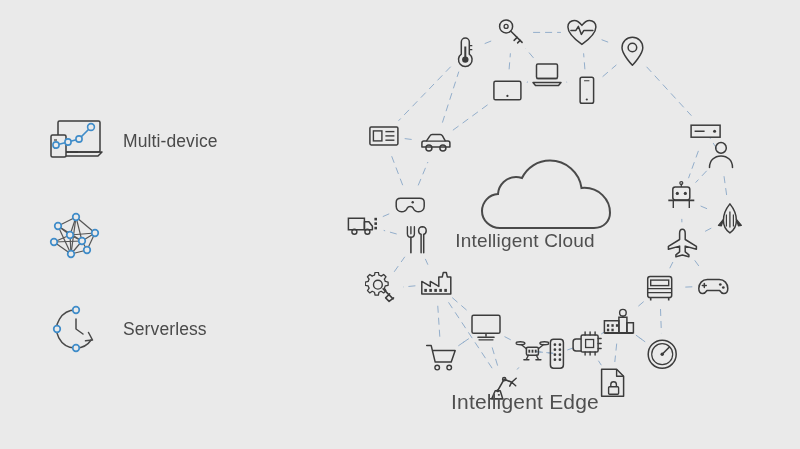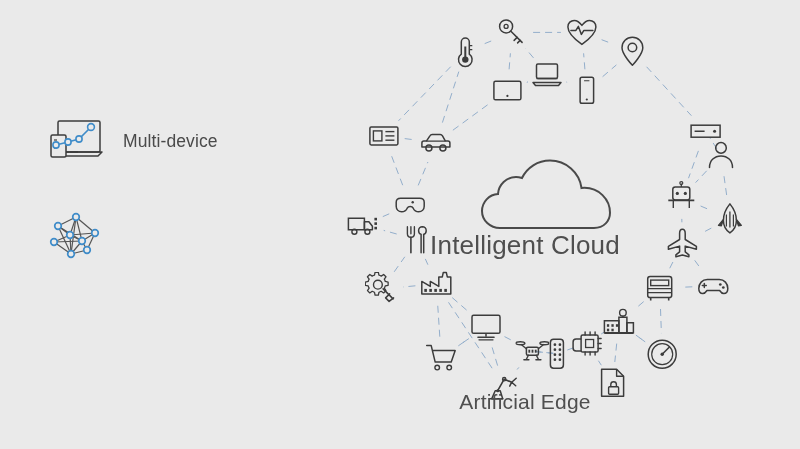--- a/index.html
+++ b/index.html
@@ -66,21 +66,21 @@
     height: 420px;
     overflow: visible;
   }
 
   .cloud-label {
     position: absolute;
     left: 0;
     top: 222px;
     width: 310px;
     text-align: center;
-    font-size: 26px;
+    font-size: 19px;
     color: #4f4f4f;
     letter-spacing: 0.2px;
   }
   .edge-label {
     position: absolute;
     left: 0;
     top: 382px;
     width: 310px;
     text-align: center;
     font-size: 21px;
@@ -146,20 +146,35 @@
             <circle cx="24" cy="26" r="3.3"></circle>
             <circle cx="8" cy="33" r="3.3"></circle>
             <circle cx="36" cy="32" r="3.3"></circle>
             <circle cx="25" cy="45" r="3.3"></circle>
             <circle cx="41" cy="41" r="3.3"></circle>
           </g>
         </svg>
       </div>
     </div>
 
+    <div class="legend-item">
+      <div class="legend-icon">
+        <svg width="56" height="52" viewBox="0 0 56 52">
+          <path d="M28 7 A19 19 0 1 0 43.5 36.5" fill="none" stroke="#4a4a4a" stroke-width="1.5"></path>
+          <path d="M40.5 29.5 L44.5 37 L37.5 37.8" fill="none" stroke="#4a4a4a" stroke-width="1.5" stroke-linejoin="round" stroke-linecap="round"></path>
+          <polyline points="28,16 28,26 35,31" fill="none" stroke="#4a4a4a" stroke-width="1.5" stroke-linecap="round" stroke-linejoin="round"></polyline>
+          <g fill="#eaeaea" stroke="#3f8cc9" stroke-width="1.7">
+            <circle cx="28" cy="7" r="3.3"></circle>
+            <circle cx="9" cy="26" r="3.3"></circle>
+            <circle cx="28" cy="45" r="3.3"></circle>
+          </g>
+        </svg>
+      </div>
+      <div class="legend-label">Serverless</div>
+    </div>
 
   </div>
 
   <div class="ring-wrap">
 
     <svg class="ring-svg" viewBox="0 0 380 420">
       <defs>
 
         <symbol id="i-key" viewBox="0 0 34 34">
           <circle cx="11" cy="11" r="6.5" fill="none" stroke="#3c3c3c" stroke-width="1.5"></circle>
@@ -588,16 +603,16 @@
             <title>Secure document</title>
           </g>
         </g>
 
       <g transform="translate(112,140)">
         <path d="M18 80 C8 80 0 72.5 0 63 C0 54 7 46.5 16 46 C16.5 36.5 24.5 29 34 29 C36 29 38 29.4 40 30 C45 19.5 55.8 12.5 68 12.5 C84 12.5 97.5 24.5 99.5 40 C100.5 39.8 101.5 39.8 102.5 39.8 C116.5 39.8 128 51 128 64.8 C128 72.8 122 80 112 80 Z" fill="none" stroke="#4a4a4a" stroke-width="2"></path>
       </g>
     </svg>
 
     <div class="cloud-label">Intelligent Cloud</div>
-    <div class="edge-label">Artificial Edge</div>
+    <div class="edge-label">Intelligent Edge</div>
   </div>
 
 </div>
 
 </body></html>

